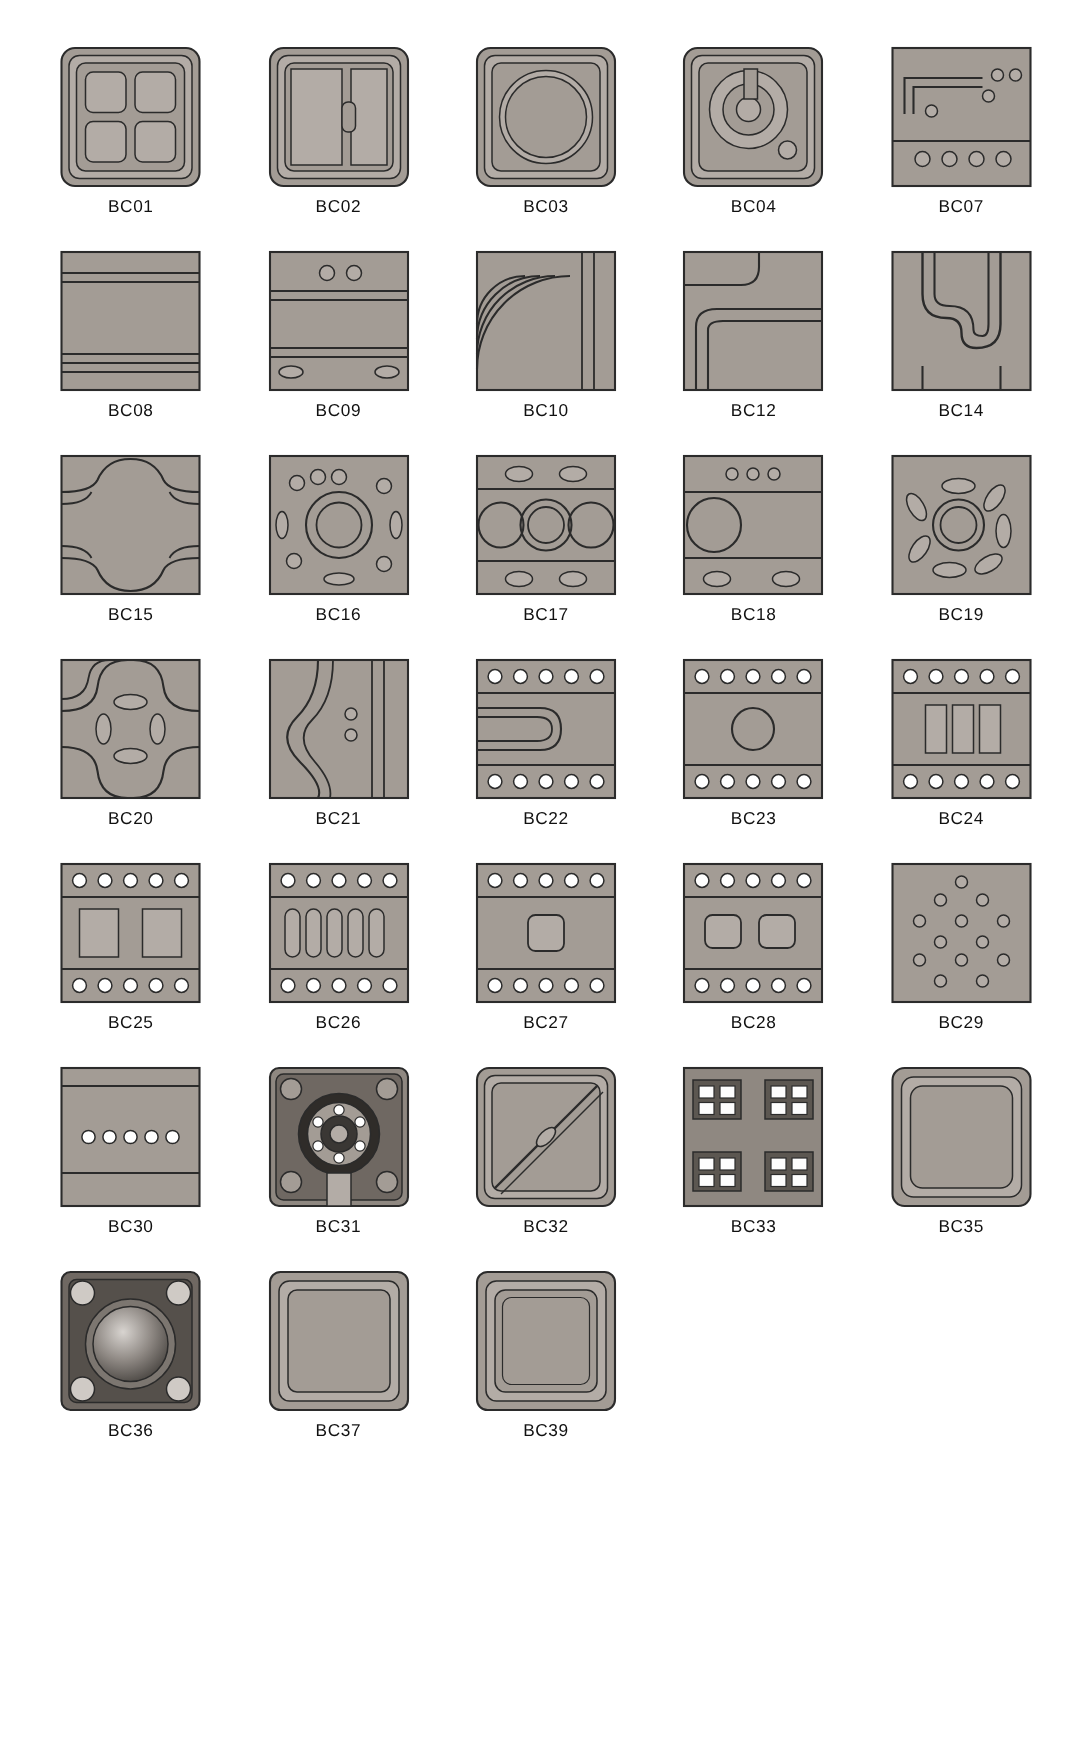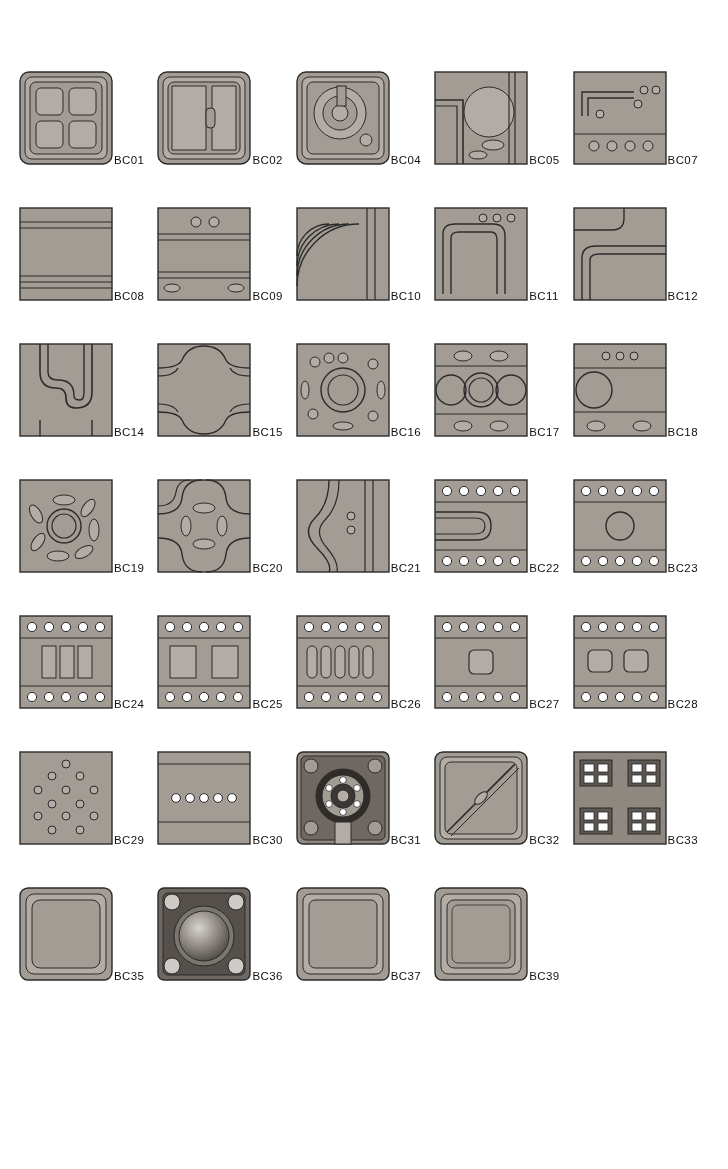--- a/index.html
+++ b/index.html
@@ -17,21 +17,22 @@
   }
   .grid{
     display:grid;
     grid-template-columns:repeat(5,1fr);
     grid-auto-rows:136px;
     row-gap:0px;
     column-gap:0px;
   }
   .cell{
     display:flex;
-    align-items:flex-end;
+    flex-direction:column;
+    align-items:center;
     justify-content:flex-start;
   }
   .tile{
     width:96px;height:96px;
     position:relative;
     box-sizing:border-box;
   }
   .tile svg{display:block;width:96px;height:96px;}
   .label{
     margin-top:7px;
@@ -71,52 +72,49 @@
           <rect x="7" y="7" width="82" height="82" rx="7" fill="#b3aca6" stroke="#2b2b2b" stroke-width="1"></rect>
           <rect x="12" y="12" width="72" height="72" rx="6" fill="#a39c95" stroke="#2b2b2b" stroke-width="1"></rect>
           <path d="M16 16 H50 V80 H16 Z" fill="#b3aca6" stroke="#2b2b2b" stroke-width="1"></path>
           <path d="M56 16 H80 V80 H56 Z" fill="#b3aca6" stroke="#2b2b2b" stroke-width="1"></path>
           <rect x="50" y="38" width="9" height="20" rx="4" fill="#a39c95" stroke="#2b2b2b" stroke-width="1"></rect>
         </svg>
       </div>
       <div class="label">BC02</div>
     </div>
 
+    <div class="cell">
+      <div class="tile">
+        <svg viewBox="0 0 96 96">
+          <rect x="2" y="2" width="92" height="92" rx="9" fill="#a39c95" stroke="#2b2b2b" stroke-width="1.4"></rect>
+          <rect x="7" y="7" width="82" height="82" rx="7" fill="#b3aca6" stroke="#2b2b2b" stroke-width="1"></rect>
+          <rect x="12" y="12" width="72" height="72" rx="6" fill="#a39c95" stroke="#2b2b2b" stroke-width="1"></rect>
+          <circle cx="48" cy="48" r="31" fill="#b3aca6" stroke="#2b2b2b" stroke-width="1"></circle>
+          <circle cx="48" cy="48" r="27" fill="#a39c95" stroke="#2b2b2b" stroke-width="1"></circle>
+        </svg>
+      </div>
+      <div class="label">BC03</div>
+    </div>
 
     <div class="cell">
       <div class="tile">
         <svg viewBox="0 0 96 96">
           <rect x="2" y="2" width="92" height="92" rx="9" fill="#a39c95" stroke="#2b2b2b" stroke-width="1.4"></rect>
           <rect x="7" y="7" width="82" height="82" rx="7" fill="#b3aca6" stroke="#2b2b2b" stroke-width="1"></rect>
           <rect x="12" y="12" width="72" height="72" rx="6" fill="#a39c95" stroke="#2b2b2b" stroke-width="1"></rect>
           <circle cx="45" cy="43" r="26" fill="#b3aca6" stroke="#2b2b2b" stroke-width="1"></circle>
           <circle cx="45" cy="43" r="17" fill="#a39c95" stroke="#2b2b2b" stroke-width="1"></circle>
           <circle cx="45" cy="43" r="8" fill="#b3aca6" stroke="#2b2b2b" stroke-width="1"></circle>
           <rect x="42" y="16" width="9" height="20" fill="#a39c95" stroke="#2b2b2b" stroke-width="1"></rect>
           <circle cx="71" cy="70" r="6" fill="#b3aca6" stroke="#2b2b2b" stroke-width="1"></circle>
         </svg>
       </div>
       <div class="label">BC04</div>
     </div>
 
-    <div class="cell">
-      <div class="tile">
-        <svg viewBox="0 0 96 96">
-          <rect x="2" y="2" width="92" height="92" fill="#a39c95" stroke="#2b2b2b" stroke-width="1.4"></rect>
-          <circle cx="56" cy="42" r="25" fill="#b3aca6" stroke="#2b2b2b" stroke-width="1"></circle>
-          <path d="M2 30 H30 V94" fill="none" stroke="#2b2b2b" stroke-width="1.6"></path>
-          <path d="M2 36 H24 V94" fill="none" stroke="#2b2b2b" stroke-width="1.2"></path>
-          <path d="M76 2 V94" stroke="#2b2b2b" stroke-width="1.2"></path>
-          <path d="M82 2 V94" stroke="#2b2b2b" stroke-width="1.2"></path>
-          <ellipse cx="60" cy="75" rx="11" ry="5" fill="#b3aca6" stroke="#2b2b2b" stroke-width="1"></ellipse>
-          <ellipse cx="45" cy="85" rx="9" ry="4" fill="#b3aca6" stroke="#2b2b2b" stroke-width="1"></ellipse>
-        </svg>
-      </div>
-      <div class="label">BC05</div>
-    </div>
 
 
     <div class="cell">
       <div class="tile">
         <svg viewBox="0 0 96 96">
           <rect x="2" y="2" width="92" height="92" fill="#a39c95" stroke="#2b2b2b" stroke-width="1.4"></rect>
           <path d="M10 46 V22 H62" fill="none" stroke="#2b2b2b" stroke-width="1.4"></path>
           <path d="M16 46 V28 H62" fill="none" stroke="#2b2b2b" stroke-width="1.4"></path>
           <circle cx="72" cy="20" r="4" fill="#b3aca6" stroke="#2b2b2b" stroke-width="1"></circle>
           <circle cx="84" cy="20" r="4" fill="#b3aca6" stroke="#2b2b2b" stroke-width="1"></circle>
@@ -171,33 +169,20 @@
           <path d="M2 70 A52 52 0 0 1 54 18" fill="none" stroke="#2b2b2b" stroke-width="1.4"></path>
           <path d="M2 60 A42 42 0 0 1 44 18" fill="none" stroke="#2b2b2b" stroke-width="1.4"></path>
           <path d="M2 50 A32 32 0 0 1 34 18" fill="none" stroke="#2b2b2b" stroke-width="1.4"></path>
           <path d="M72 2 V94" stroke="#2b2b2b" stroke-width="1.2"></path>
           <path d="M80 2 V94" stroke="#2b2b2b" stroke-width="1.2"></path>
         </svg>
       </div>
       <div class="label">BC10</div>
     </div>
 
-    <div class="cell">
-      <div class="tile">
-        <svg viewBox="0 0 96 96">
-          <rect x="2" y="2" width="92" height="92" fill="#a39c95" stroke="#2b2b2b" stroke-width="1.4"></rect>
-          <path d="M10 88 V28 Q10 18 22 18 H60 Q72 18 72 30 V88" fill="none" stroke="#2b2b2b" stroke-width="1.4"></path>
-          <path d="M18 88 V32 Q18 26 26 26 H58 Q64 26 64 34 V88" fill="none" stroke="#2b2b2b" stroke-width="1.4"></path>
-          <circle cx="50" cy="12" r="4" fill="#b3aca6" stroke="#2b2b2b" stroke-width="1"></circle>
-          <circle cx="64" cy="12" r="4" fill="#b3aca6" stroke="#2b2b2b" stroke-width="1"></circle>
-          <circle cx="78" cy="12" r="4" fill="#b3aca6" stroke="#2b2b2b" stroke-width="1"></circle>
-        </svg>
-      </div>
-      <div class="label">BC11</div>
-    </div>
 
     <div class="cell">
       <div class="tile">
         <svg viewBox="0 0 96 96">
           <rect x="2" y="2" width="92" height="92" fill="#a39c95" stroke="#2b2b2b" stroke-width="1.4"></rect>
           <path d="M10 94 V52 Q10 40 24 40 H94" fill="none" stroke="#2b2b2b" stroke-width="1.4"></path>
           <path d="M18 94 V54 Q18 48 28 48 H94" fill="none" stroke="#2b2b2b" stroke-width="1.4"></path>
           <path d="M2 24 H40 Q52 24 52 12 V2" fill="none" stroke="#2b2b2b" stroke-width="1.4"></path>
         </svg>
       </div>

